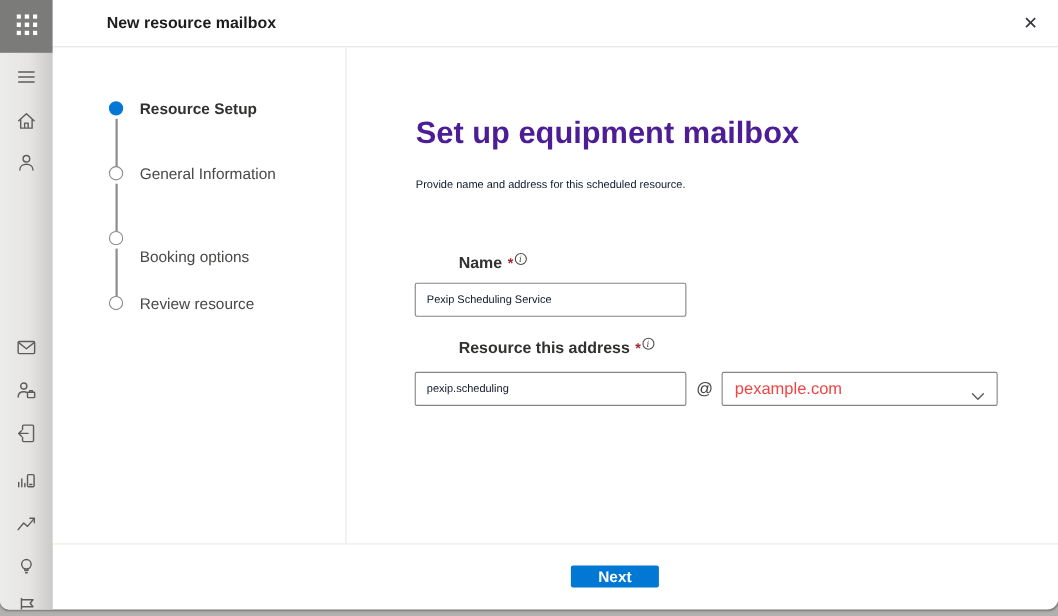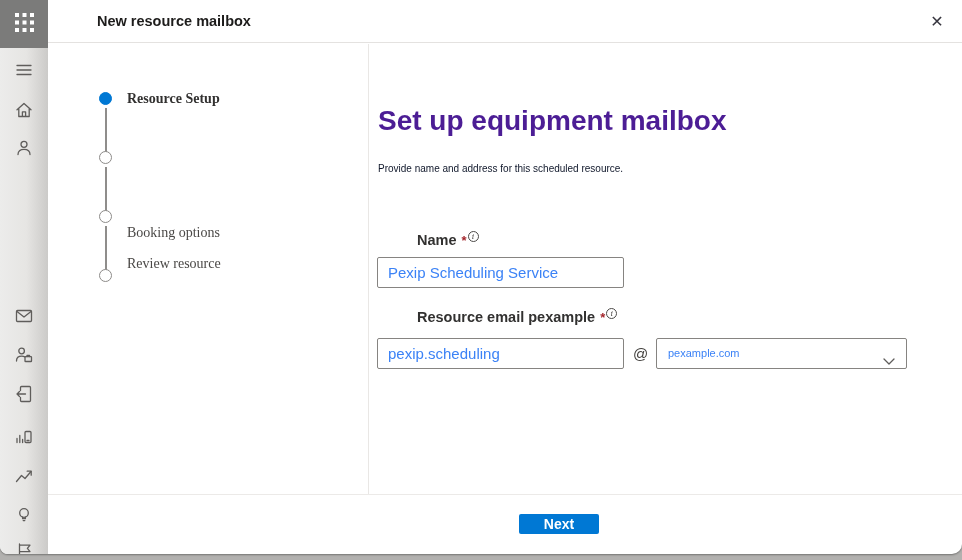--- a/index.html
+++ b/index.html
@@ -44,22 +44,22 @@
     position:absolute; left:49px; top:0; line-height:43px;
     font-size:14.5px; font-weight:700; color:#1d1c1b; white-space:nowrap;
   }
   .close-btn {
     position:absolute; right:14px; top:11px; width:22px; height:22px;
     background:transparent; border:none; font-size:16px; line-height:22px;
     color:#37363f; cursor:pointer; padding:0;
   }
   
   .wizard {
-    position:absolute; left:48px; top:44px; width:321px; height:450px;
-    border-right:1px solid #e9e7e5; background:#fff;font-family:Liberation Serif, serif;
+    position:absolute; left:48px; top:44px; width:267px; height:450px;
+    border-right:1px solid #e9e7e5; background:#fff;
   }
   .step-dot {
     position:absolute; left:51px; width:13px; height:13px; border-radius:50%;
     background:#fff; border:1.5px solid #8d8b89;
   }
   .step-dot.active { background:#0078d4; border-color:#0078d4; }
   .step-connector { position:absolute; left:57px; width:2px; background:#8f8d8b; }
   .step-label {
     position:absolute; left:79px; font-size:14px; line-height:18px;
     color:#4a4846; cursor:pointer; white-space:nowrap;
@@ -80,33 +80,33 @@
   .req { color:#a4262c; font-size:13px; margin-left:5px; font-weight:700; }
   .info-bubble {
     display:inline-block; width:11px; height:11px; border:1px solid #4c4a48;
     border-radius:50%; font-size:8px; line-height:10px; text-align:center;
     font-weight:400; color:#4c4a48; position:relative; top:-6px; margin-left:1px;
     font-family:"DejaVu Serif", serif; font-style:italic;
   }
   .txt-input {
     position:absolute; width:247px; height:31px;
     border:1px solid #868481; border-radius:2px; background:#fff;
-    padding:0 10px; font-size:15px; color:#3b82f6;
+    padding:0 10px; font-size:10px; color:#0f172a;
     font-family:"Liberation Sans", sans-serif;
   }
   .at-sym {
     position:absolute; left:625px; width:31px; text-align:center;
     line-height:31px; font-size:15px; color:#44423f;
   }
   .dropdown {
     position:absolute; left:656px; width:251px; height:31px;
     border:1px solid #868481; border-radius:2px; background:#fff; cursor:pointer;
   }
   .dropdown .dd-text {
-    position:absolute; left:11px; top:0; line-height:29px; font-size:11px; color:#3b82f6;
+    position:absolute; left:11px; top:0; line-height:29px; font-size:15px; color:#ef4444;
   }
   .dropdown .chev { position:absolute; right:11px; top:12px; }
   
   .footer-line { position:absolute; left:48px; right:0; top:494px; height:0; border-top:1px solid #eceae8; }
   .next-btn {
     position:absolute; left:519px; top:514px; width:80px; height:20px;
     background:#0078d4; border:none; border-radius:2px;
     color:#fff; font-size:14px; font-weight:700; cursor:pointer;
     font-family:"Liberation Sans", sans-serif;
   }
@@ -236,34 +236,35 @@
 <div class="wizard">
   <span class="step-dot active" style="top:48px"></span>
   <span class="step-connector" style="top:64px;height:44px"></span>
   <span class="step-dot" style="top:107px"></span>
   <span class="step-connector" style="top:123px;height:44px"></span>
   <span class="step-dot" style="top:166px"></span>
   <span class="step-connector" style="top:182px;height:44px"></span>
   <span class="step-dot" style="top:225px"></span>
 
   <span class="step-label active" style="top:46px">Resource Setup</span>
+  <span class="step-label" style="top:105px">General Information</span>
   <span class="step-label" style="top:180px">Booking options</span>
-  <span class="step-label" style="top:211px">Review resource</span>
+  <span class="step-label" style="top:223px">Review resource</span>
 </div>
 
 <h1 class="heading">Set up equipment mailbox</h1>
 <div class="subtitle">Provide name and address for this scheduled resource.</div>
 
 <div class="field-label" style="left:377px;top:232px">
   <span>Name</span><span class="req">*</span><span class="info-bubble">i</span>
 </div>
 <input class="txt-input" style="left: 377px; top: 257px;" type="text" value="Pexip Scheduling Service">
 
 <div class="field-label" style="left:377px;top:309px">
-  <span>Resource email pexample</span><span class="req">*</span><span class="info-bubble">i</span>
+  <span>Resource this address</span><span class="req">*</span><span class="info-bubble">i</span>
 </div>
 <input class="txt-input" style="left: 377px; top: 338px;" type="text" value="pexip.scheduling">
 <span class="at-sym" style="top:338px">@</span>
 
 <div class="dropdown" style="top:338px">
   <span class="dd-text">pexample.com</span>
   <span class="chev">
     <svg width="12" height="7" viewBox="0 0 12 7">
         <path d="M1 1l5 5 5-5" fill="none" stroke="#5f5d5b" stroke-width="1.3" stroke-linecap="round" stroke-linejoin="round"></path>
       </svg>

